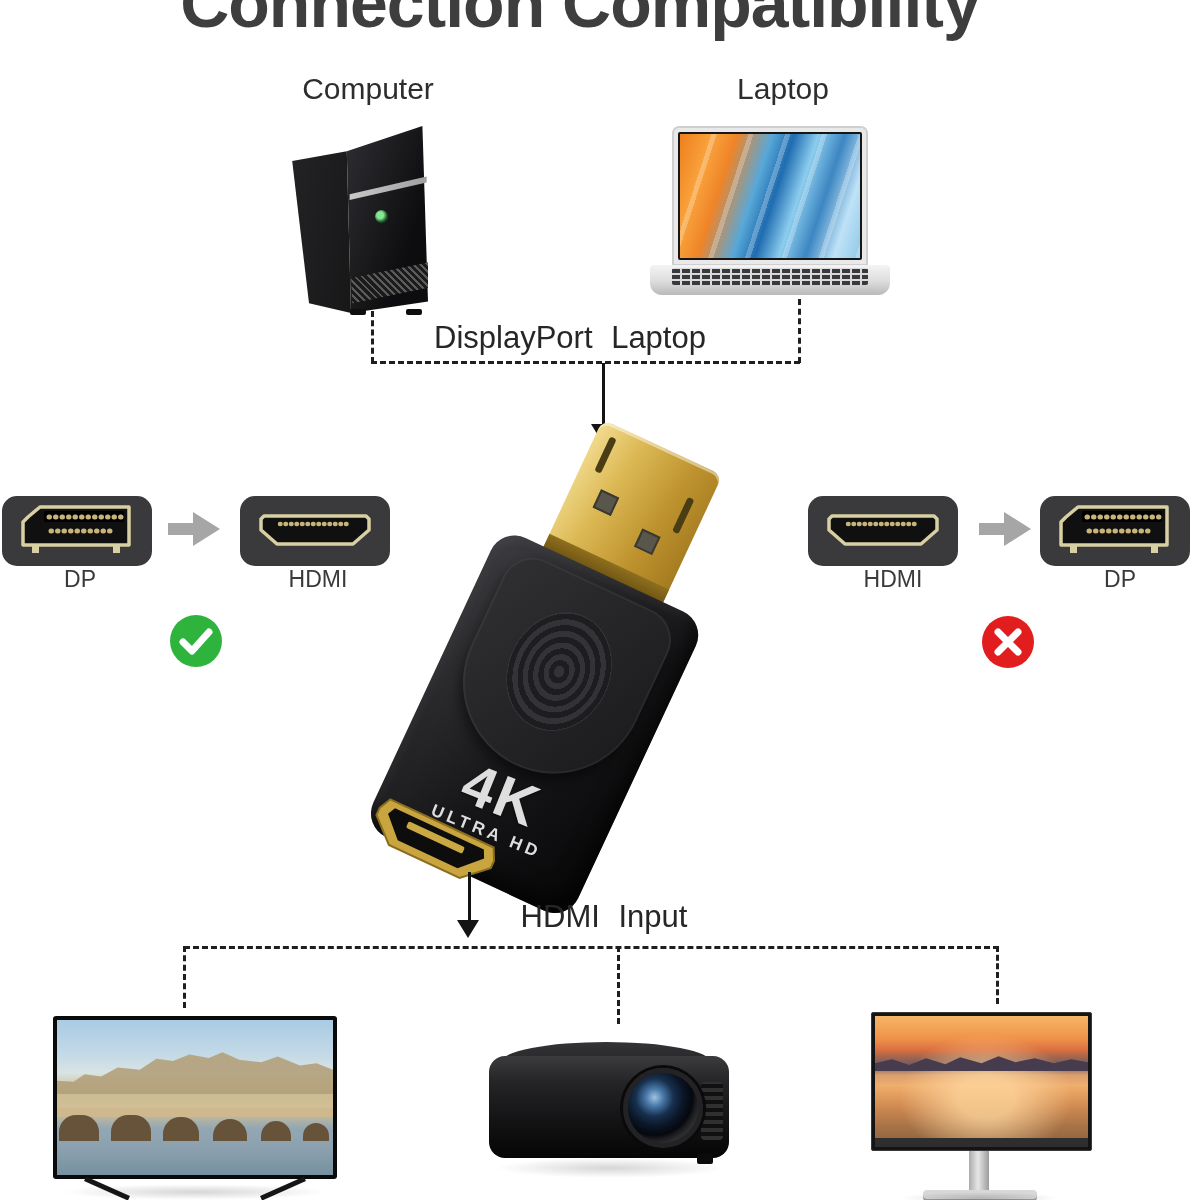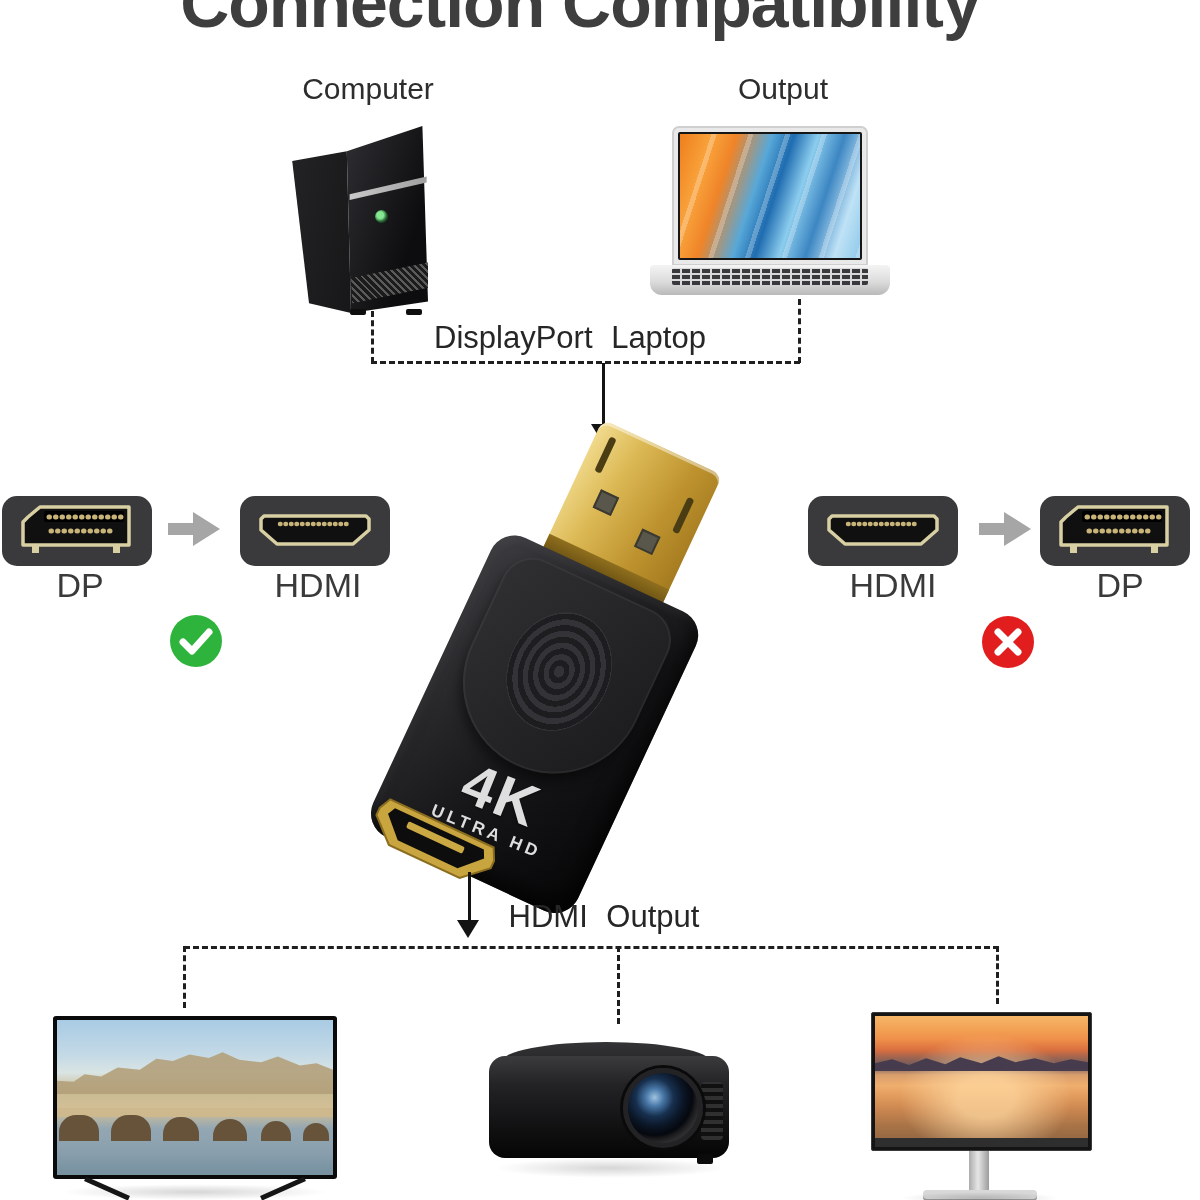--- a/index.html
+++ b/index.html
@@ -8,21 +8,21 @@
          font-family:"Liberation Sans", sans-serif; }
   .abs { position:absolute; }
 
   
   .title { left:0; top:-36px; width:1160px; text-align:center;
            font-size:68px; font-weight:700; letter-spacing:-1px; color:#3e3e3e; }
 
   
   .device-label { font-size:30px; color:#2d2d2d; text-align:center; width:160px; }
   .flow-label   { font-size:31px; color:#262626; word-spacing:10px; text-align:center; }
-  .port-label   { font-size:34px; color:#3a3a3a; text-align:center; width:150px; }
+  .port-label   { font-size:23px; color:#3a3a3a; text-align:center; width:150px; }
 
   
   .vdash { width:0; border-left:3px dashed #1f1f1f; }
   .hdash { height:0; border-top:3px dashed #1f1f1f; }
   .aline { width:3px; background:#131313; }
   .ahead { width:0; height:0; border-left:11px solid transparent;
            border-right:11px solid transparent; border-top:18px solid #131313; }
 
   
   .tower { left:288px; top:122px; width:140px; height:195px; }
@@ -133,21 +133,21 @@
       border-radius:4px; box-shadow:0 2px 0 #9a9a9a; }
 
   .shadow { background:radial-gradient(ellipse, rgba(0,0,0,.16), rgba(0,0,0,0) 70%); }
 </style>
 </head>
 <body>
 
 <h1 class="abs title">Connection Compatibility</h1>
 
 <div class="abs device-label" style="left:288px;top:72px;">Computer</div>
-<div class="abs device-label" style="left:703px;top:72px;">Output</div>
+<div class="abs device-label" style="left:703px;top:72px;">Laptop</div>
 
 <div class="abs tower">
   <div class="side"></div>
   <div class="front"></div>
   <div class="stripe"></div>
   <div class="mesh"></div>
   <div class="pwr"></div>
   <div class="foot1"></div>
   <div class="foot2"></div>
 </div>
@@ -251,21 +251,21 @@
         <path d="M8 2 H122 L128 14 V22 L104 44 H26 L2 22 V14 Z" fill="#c9a53f" stroke="#8a6d1f" stroke-width="2"></path>
         <path d="M16 8 H114 L118 16 L98 36 H32 L12 16 Z" fill="#0d0d0d"></path>
         <rect x="34" y="14" width="62" height="7" rx="2" fill="#caa843"></rect>
       </svg>
     </div>
   </div>
 </div>
 
 <div class="abs aline" style="left:468px;top:872px;height:50px;"></div>
 <div class="abs ahead" style="left:457px;top:920px;"></div>
-<div class="abs flow-label" style="left:454px;top:899px;width:300px;">HDMI Output</div>
+<div class="abs flow-label" style="left:454px;top:899px;width:300px;">HDMI Input</div>
 <div class="abs hdash" style="left:184px;top:946px;width:815px;"></div>
 <div class="abs vdash" style="left:183px;top:946px;height:62px;"></div>
 <div class="abs vdash" style="left:617px;top:946px;height:78px;"></div>
 <div class="abs vdash" style="left:996px;top:946px;height:58px;"></div>
 
 <div class="abs tv">
   <div class="frame"></div>
   <div class="screen">
     <div class="town"></div>
     <div class="deck"></div>

